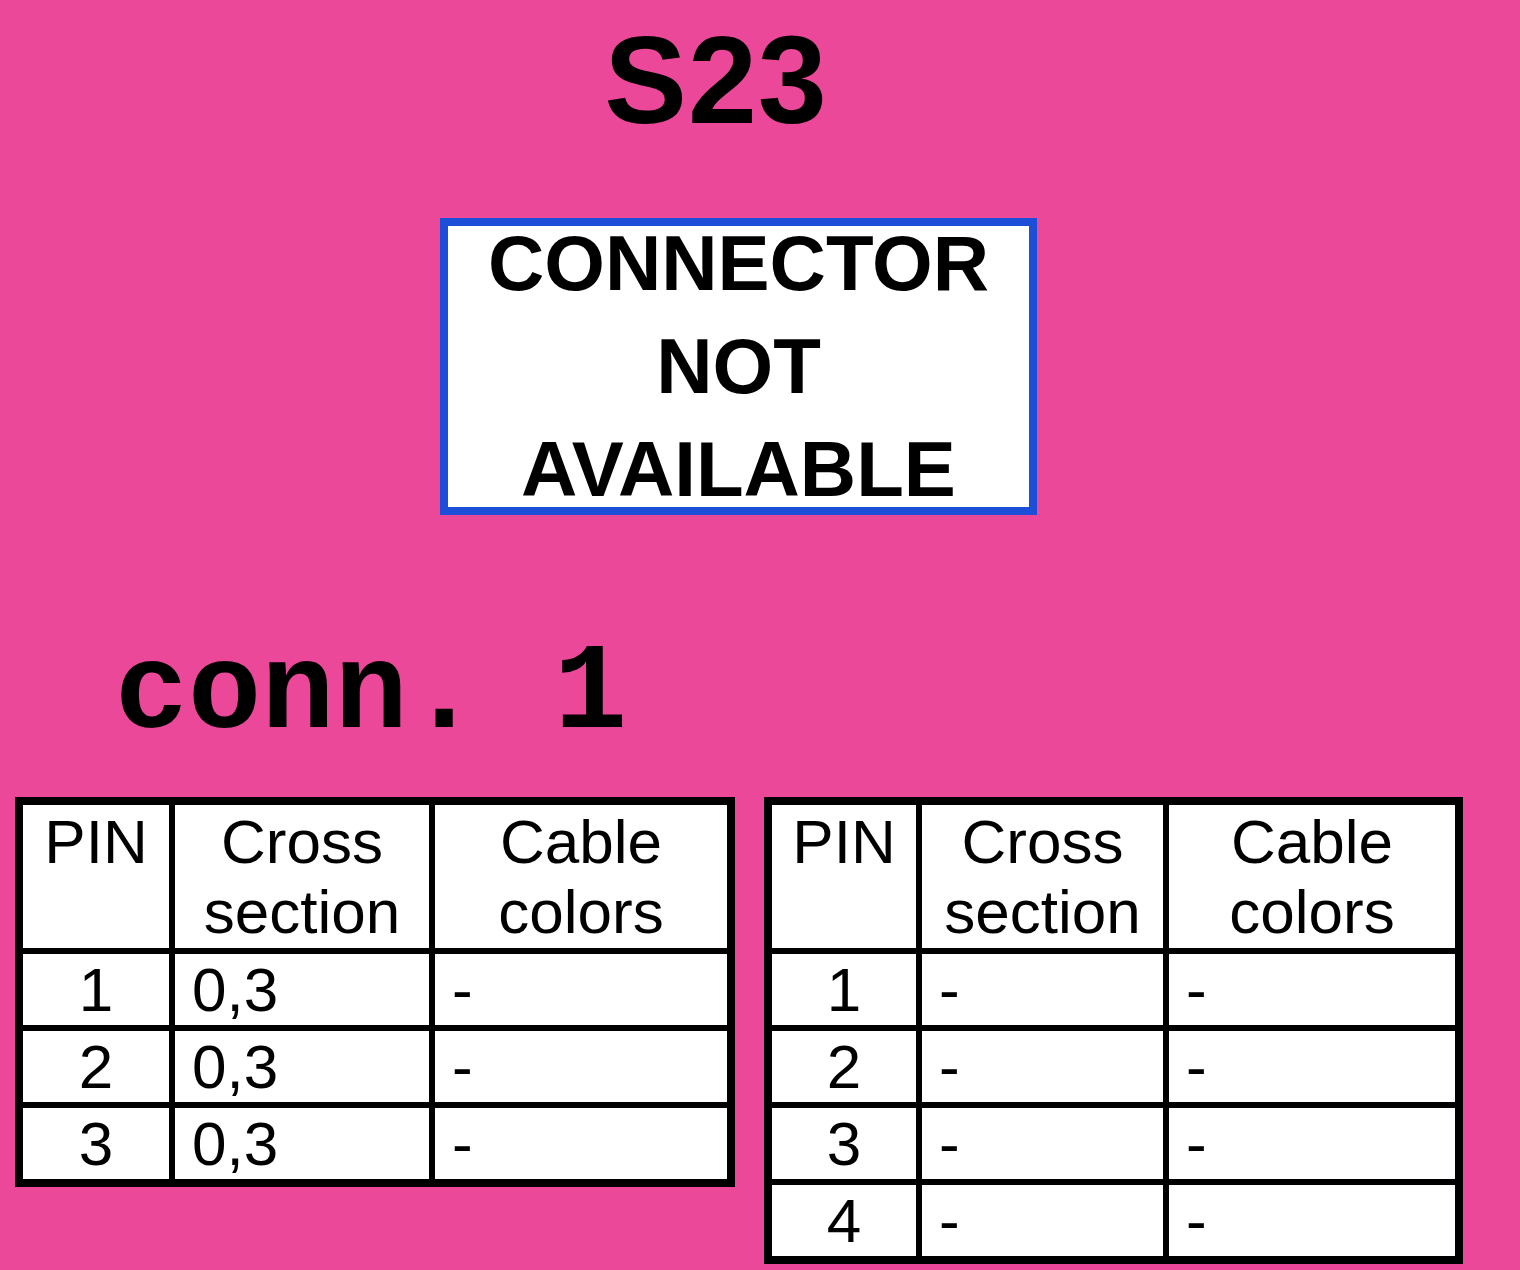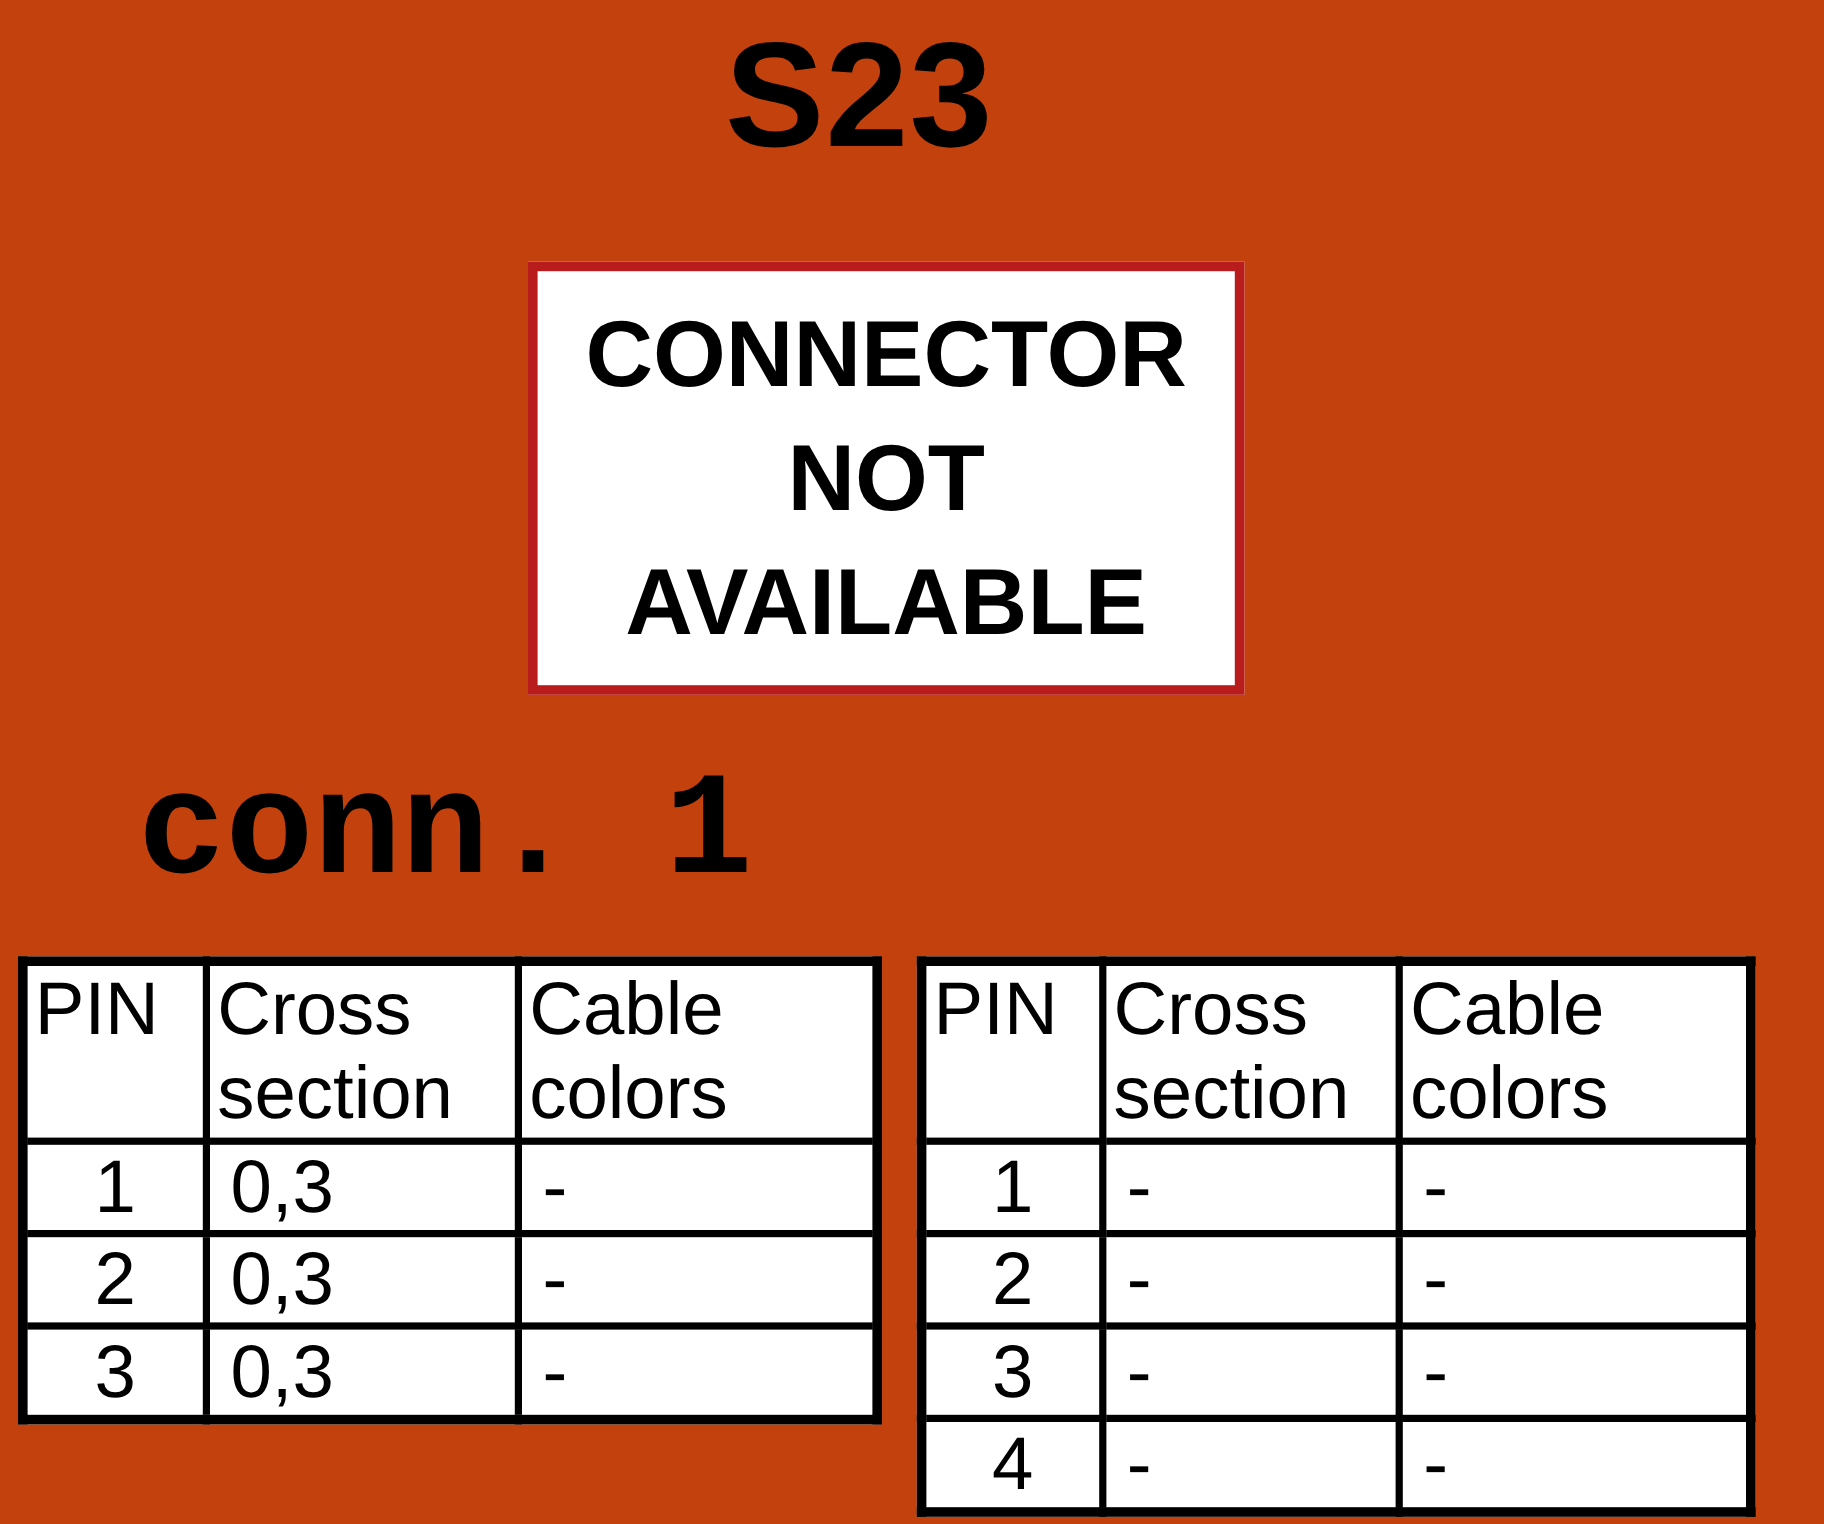--- a/index.html
+++ b/index.html
@@ -4,21 +4,21 @@
 <style>
   html, body {
     margin: 0;
     padding: 0;
     background: #ffffff;
   }
   .page {
     position: relative;
     width: 1520px;
     height: 1270px;
-    background: #c2410c;
+    background: #ec4899;
     color: #000000;
     font-family: "Liberation Sans", "DejaVu Sans", sans-serif;
     overflow: hidden;
   }
   .doc-title {
     position: absolute;
     left: 416px;
     top: 12px;
     width: 600px;
     text-align: center;
@@ -26,22 +26,22 @@
     font-size: 124px;
     line-height: 1.1;
     letter-spacing: 1px;
     white-space: nowrap;
   }
   .notice-box {
     position: absolute;
     left: 440px;
     top: 218px;
     width: 597px;
-    height: 361px;
-    border: 8px solid #b91c1c;
+    height: 297px;
+    border: 8px solid #1d4ed8;
     box-sizing: border-box;
     background: #ffffff;
     display: flex;
     flex-direction: column;
     justify-content: center;
     align-items: center;
     text-align: center;
     font-weight: bold;
     font-size: 78px;
     line-height: 103px;
@@ -78,21 +78,21 @@
   .t2 .c-cross { width: 247px; }
   .t2 .c-cable { width: 293px; }
 
   .pin-table thead tr { height: 150px; }
   .pin-table tbody tr { height: 69px; }
 
   .pin-table th {
     border: 6px solid #000000;
     font-weight: normal;
     vertical-align: top;
-    text-align: left;
+    text-align: center;
     line-height: 70px;
     padding: 2px 6px 0 6px;
     overflow: hidden;
   }
   .pin-table td {
     border: 6px solid #000000;
     vertical-align: middle;
     padding: 0;
     overflow: hidden;
   }

